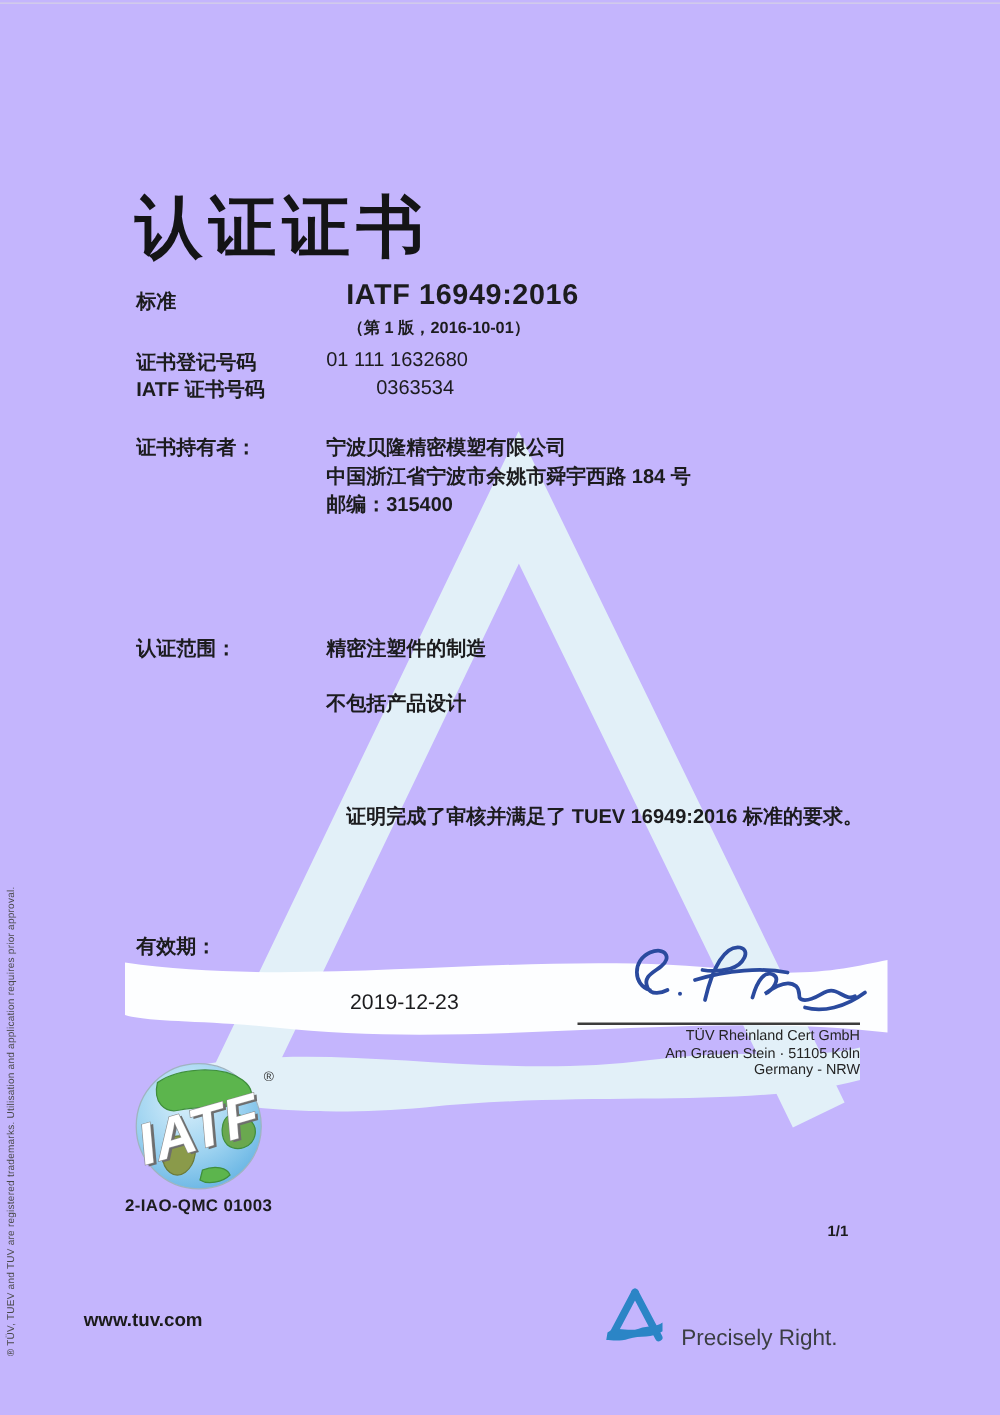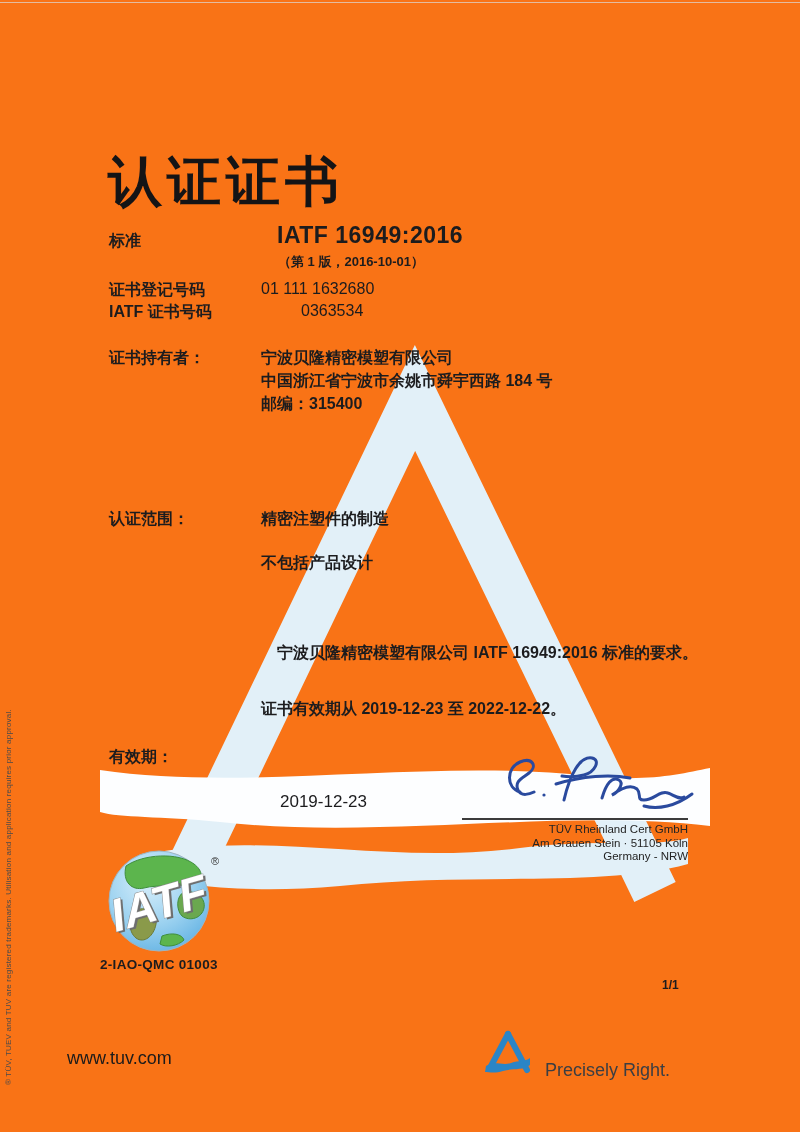--- a/index.html
+++ b/index.html
@@ -1,18 +1,18 @@
 <!DOCTYPE html>
 <html><head>
 <meta charset="utf-8">
 <style>
   html,body{margin:0;padding:0;background:#ffffff;}
   .page{
     position:relative;width:800px;height:1132px;overflow:hidden;
-    background:#f97316;
+    background:#c4b5fd;
     font-family:"Liberation Sans","DejaVu Sans",sans-serif;
     color:#1c1c1e;
   }
   .abs{position:absolute;white-space:nowrap;}
   .scanline{position:absolute;left:0;top:2px;width:100%;height:1px;background:#dcdcdc;opacity:.7;}
   .watermark{position:absolute;left:0;top:0;width:800px;height:1132px;pointer-events:none;}
   .title{left:108px;top:146px;font-size:54px;font-weight:800;letter-spacing:5px;color:#141416;}
   .label{font-size:16px;font-weight:700;left:109px;}
   .val{left:261px;font-size:16px;}
   .std-value{left:277px;top:222px;font-size:23px;font-weight:700;letter-spacing:.5px;}
@@ -20,21 +20,21 @@
   .w600{font-weight:600;}
   .w700{font-weight:700;}
   .w400{font-weight:400;}
   .statement{left:277px;top:643px;font-size:16px;font-weight:600;}
   .issue-date{left:280px;top:792px;font-size:17px;font-weight:400;}
   .sig-svg{left:498px;top:748px;}
   .sig-line{left:462px;top:818px;width:226px;border-top:2px solid #3c3c3c;height:0;}
   .signatory{left:420px;top:823px;width:268px;text-align:right;font-size:11.5px;line-height:13.5px;font-weight:400;color:#242424;white-space:normal;}
   .iatf-code{left:100px;top:957px;font-size:13.5px;font-weight:600;letter-spacing:.3px;}
   .page-indicator{left:662px;top:978px;font-size:12px;font-weight:600;}
-  .website{left:67px;top:1048px;font-size:18px;font-weight:400;color:#1b1b1b;}
+  .website{left:67px;top:1048px;font-size:15px;font-weight:700;color:#1b1b1b;}
   .brand{left:544px;top:1026px;color:#3b3e43;}
   .brand .tuv{font-size:28px;font-weight:800;}
   .brand .rheinland{font-size:28px;font-weight:400;}
   .brand .reg{font-size:12px;vertical-align:14px;}
   .tagline{left:545px;top:1060px;font-size:18px;font-weight:500;color:#3b3e43;}
   .vertical-note{
     position:absolute;left:4px;top:1085px;width:352px;
     font-size:8px;color:#4a4a4a;letter-spacing:.2px;
     transform:rotate(-90deg);transform-origin:0 0;white-space:nowrap;
   }
@@ -65,24 +65,23 @@
 
   <div class="abs label" style="top:348px;">证书持有者：</div>
   <div class="abs val w700" style="top:348px;">宁波贝隆精密模塑有限公司</div>
   <div class="abs val w600" style="top:371px;">中国浙江省宁波市余姚市舜宇西路 184 号</div>
   <div class="abs val w600" style="top:394px;">邮编：315400</div>
 
   <div class="abs label" style="top:509px;">认证范围：</div>
   <div class="abs val w600" style="top:509px;">精密注塑件的制造</div>
   <div class="abs val w600" style="top:553px;">不包括产品设计</div>
 
-  <div class="abs statement">宁波贝隆精密模塑有限公司 IATF 16949:2016 标准的要求。</div>
+  <div class="abs statement">证明完成了审核并满足了 TUEV 16949:2016 标准的要求。</div>
 
   <div class="abs label" style="top:699px;margin-top:48px;">有效期：</div>
-  <div class="abs val w600" style="top:699px;">证书有效期从 2019-12-23 至 2022-12-22。</div>
 
   <div class="abs issue-date">2019-12-23</div>
 
   <svg class="abs sig-svg" width="200" height="70" viewBox="0 0 200 70" aria-hidden="true">
     <g fill="none" stroke="#2a4a9e" stroke-width="3" stroke-linecap="round">
       <path d="M22 44 C 8 40, 8 20, 22 14 C 34 9, 40 18, 31 25 C 25 30, 16 33, 20 42 C 23 49, 32 46, 36 44"></path>
       <circle cx="46" cy="47" r="1.6" fill="#2a4a9e" stroke="none"></circle>
       <path d="M66 52 C 72 26, 82 8, 94 10 C 103 12, 97 24, 86 27 C 78 29, 70 29, 64 28"></path>
       <path d="M58 36 C 84 28, 112 26, 132 30"></path>
       <path d="M104 50 C 108 36, 114 28, 121 32 C 126 35, 121 44, 114 47 C 122 41, 132 35, 139 41 C 144 46, 138 52, 146 52 C 156 52, 162 42, 170 45 C 176 47, 180 52, 186 49"></path>

